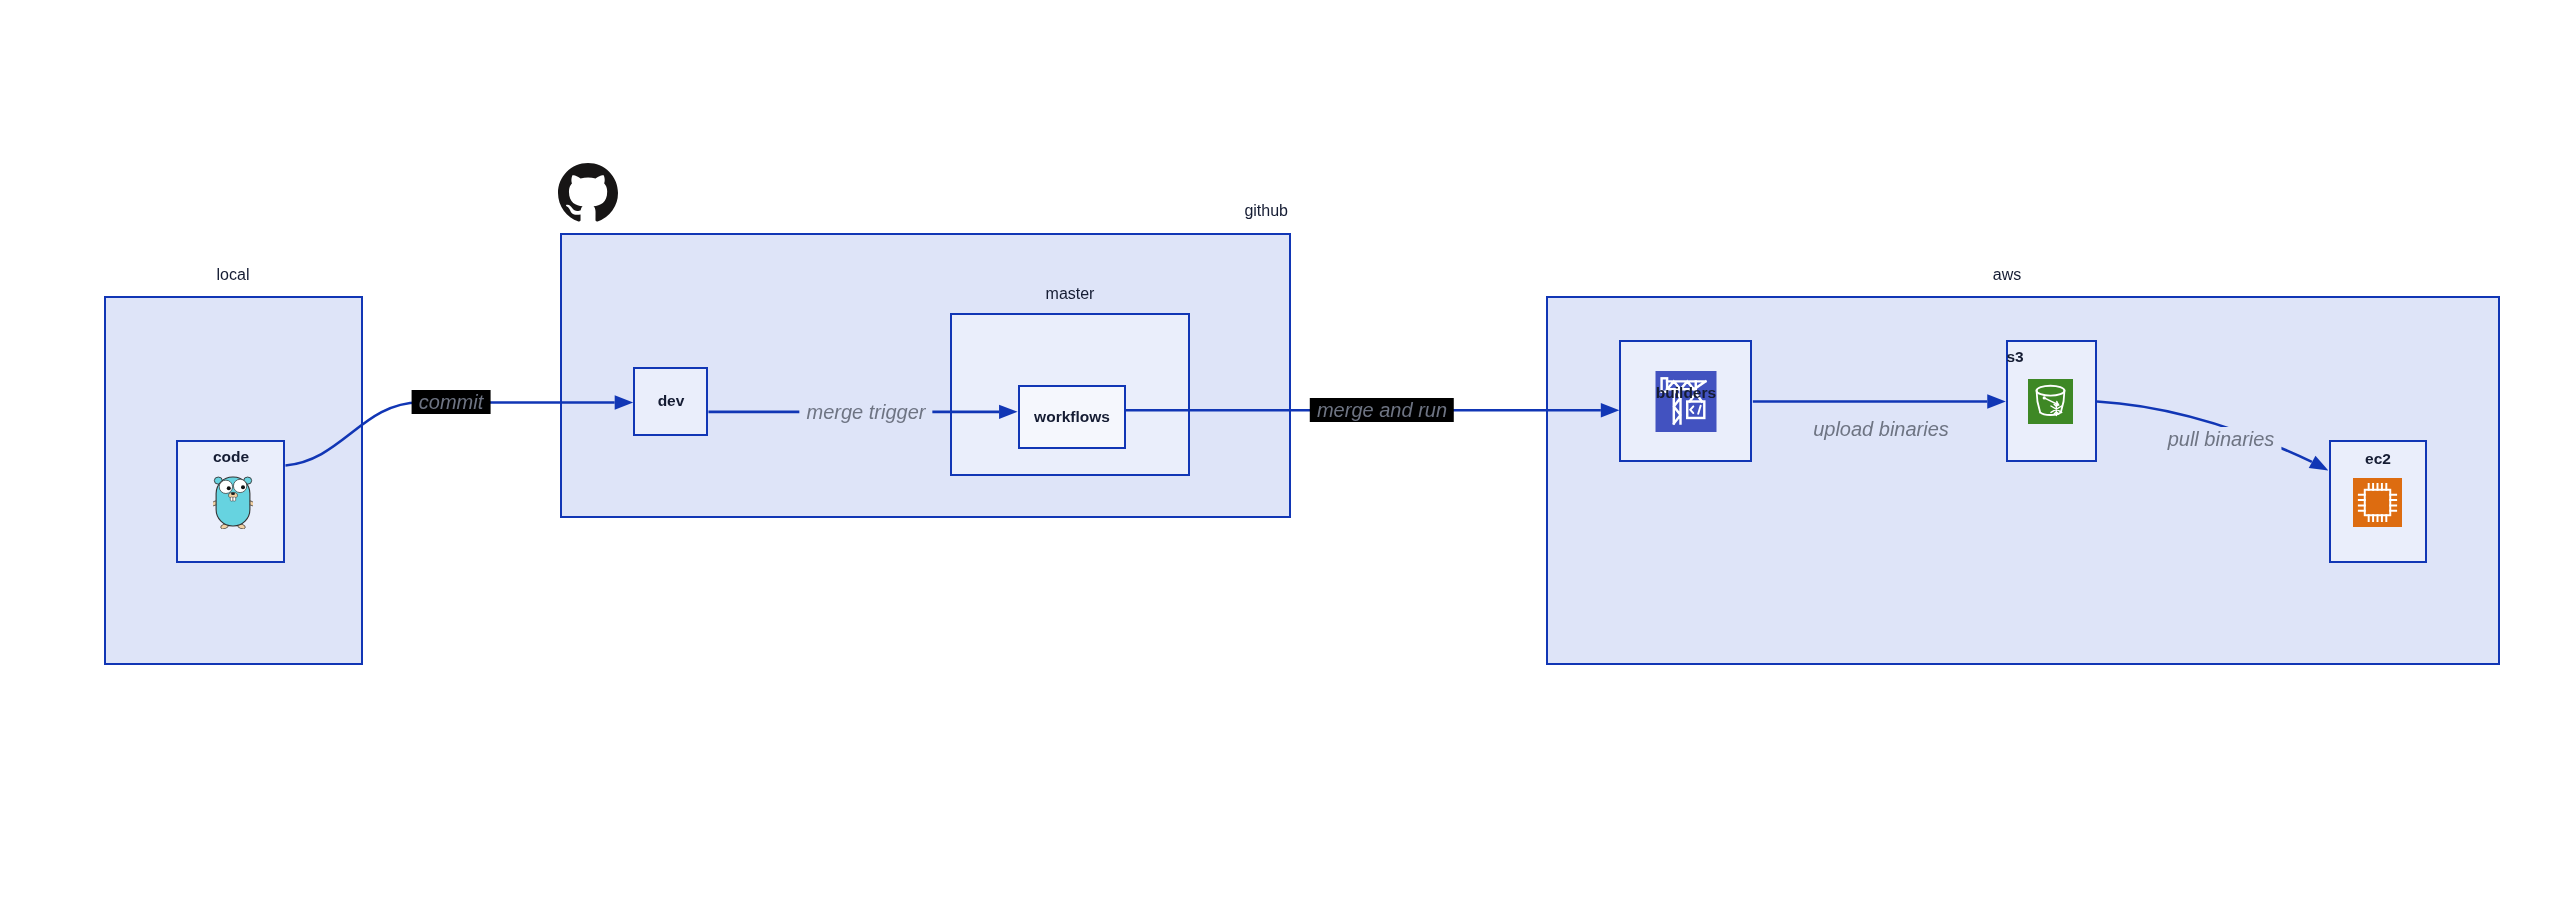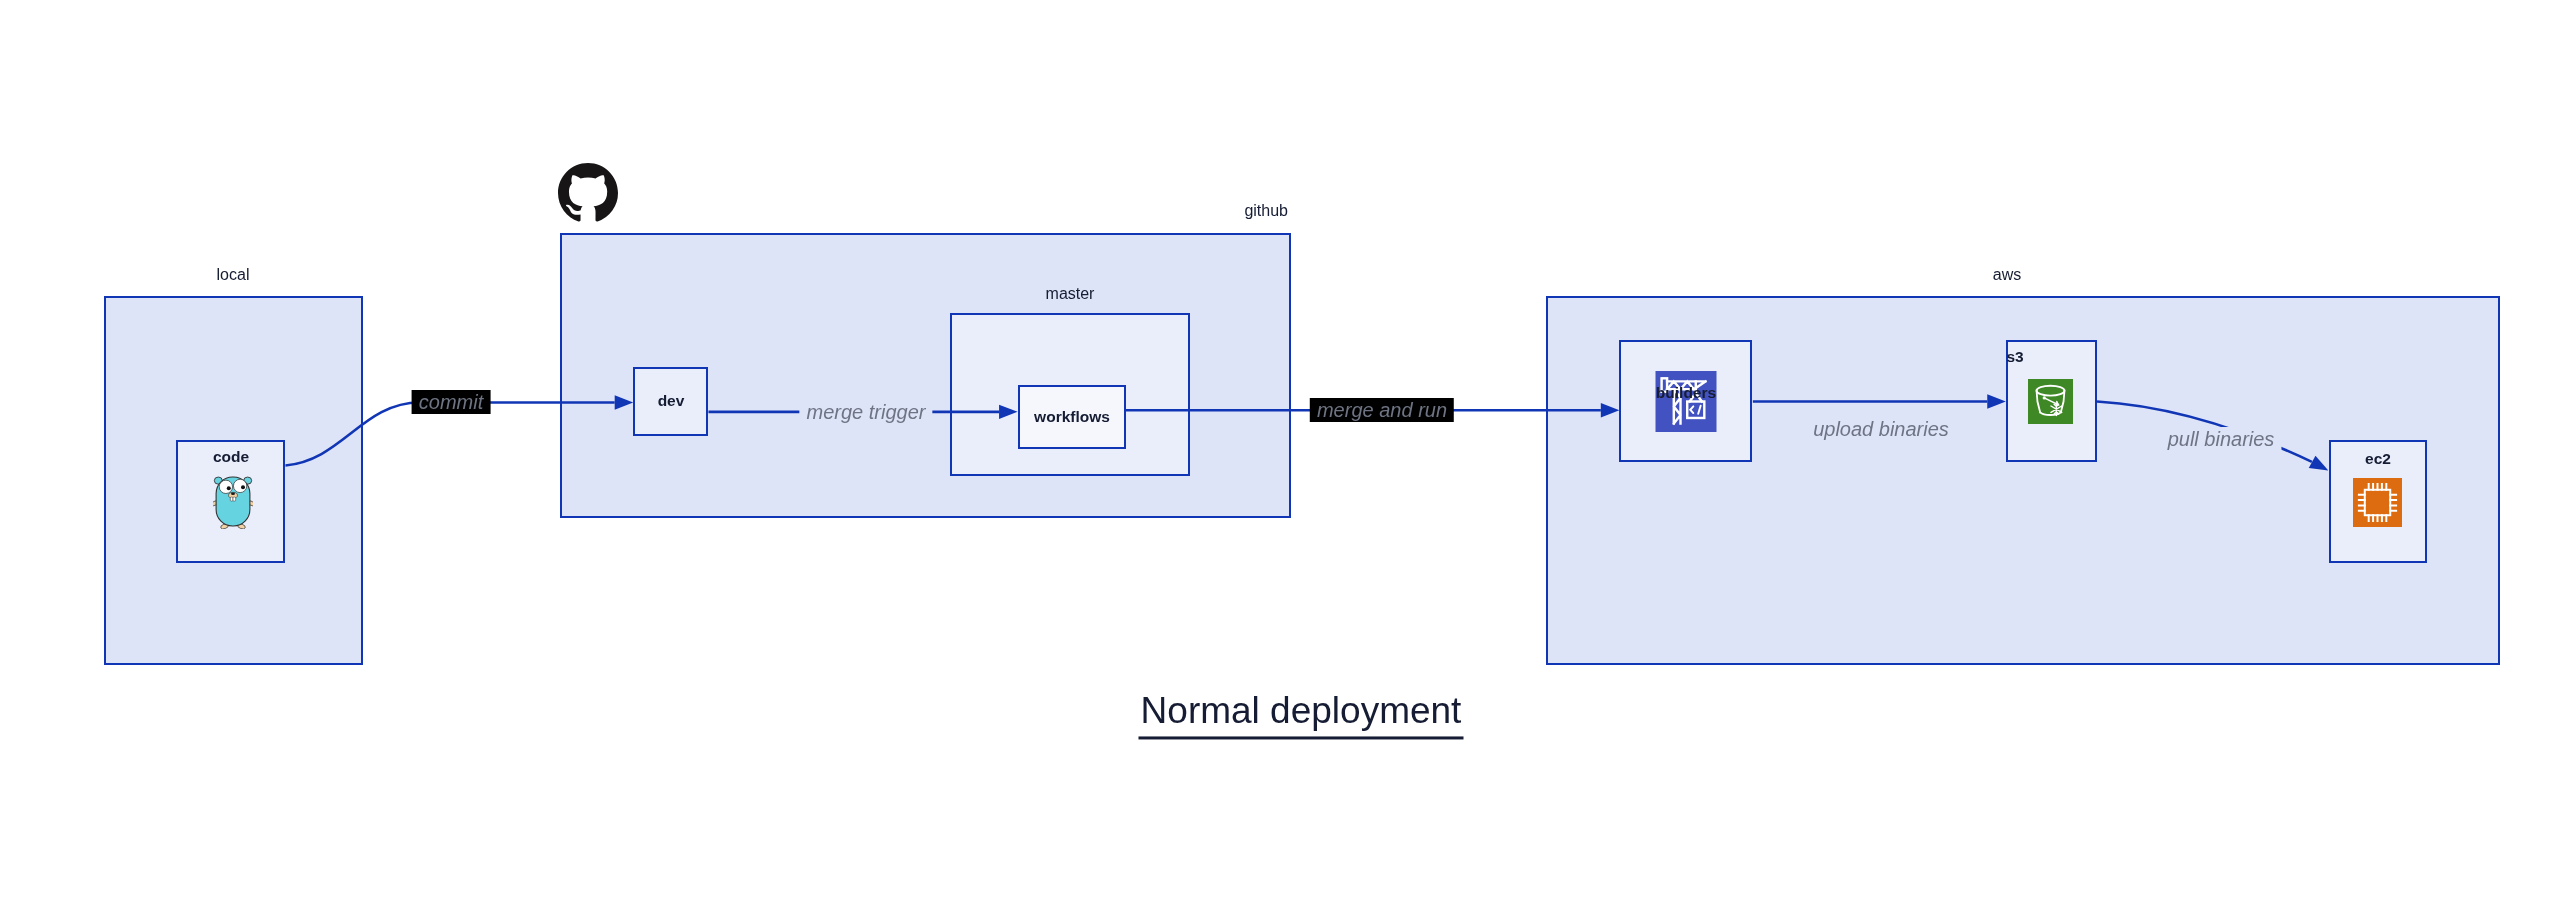--- a/index.html
+++ b/index.html
@@ -166,16 +166,15 @@
   <div class="node-label" id="label-builders">builders</div>
   <div class="node-label" id="label-s3">s3</div>
   <div class="node-label" id="label-ec2">ec2</div>
 
   <span class="edge-label on-white" id="elabel-commit">commit</span>
   <span class="edge-label on-fill" id="elabel-merge">merge trigger</span>
   <span class="edge-label on-white" id="elabel-uploadrun">merge and run</span>
   <span class="edge-label on-fill" id="elabel-uploadbin">upload binaries</span>
   <span class="edge-label on-fill" id="elabel-pullbin">pull binaries</span>
 
-  <div id="title">Normal deployment</div>
 
 </div>
 
 
 </body></html>

